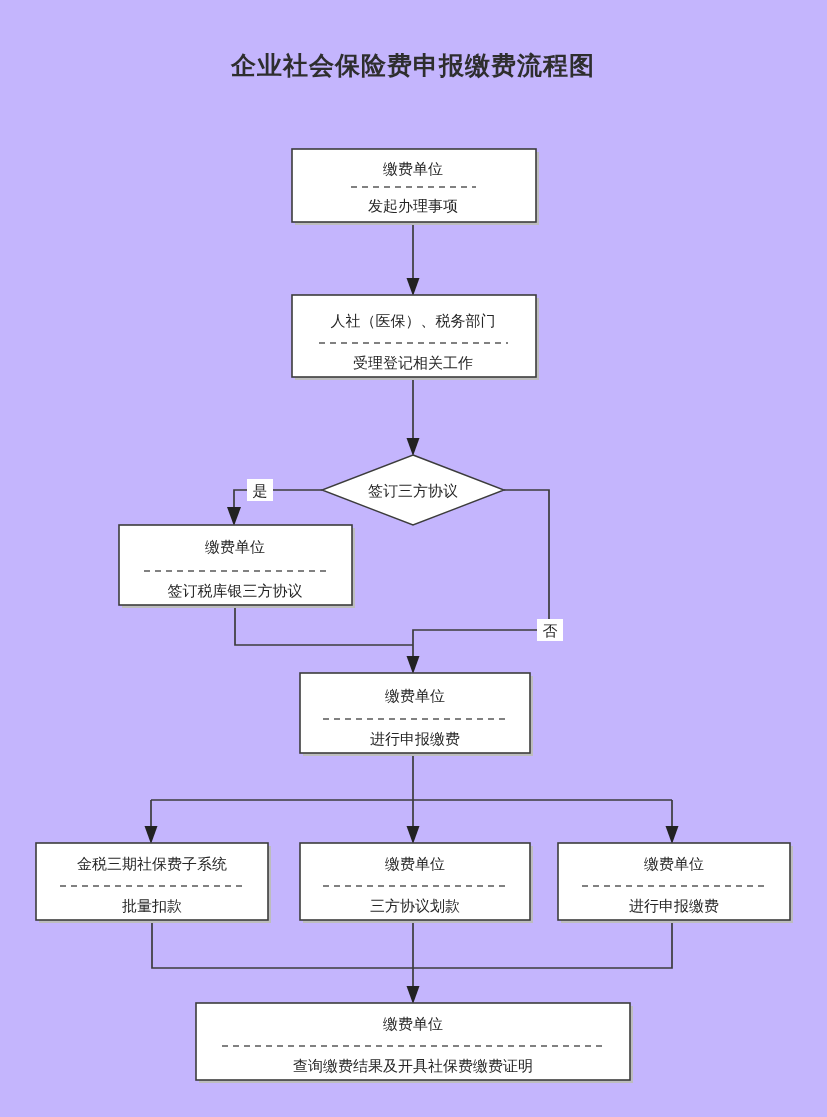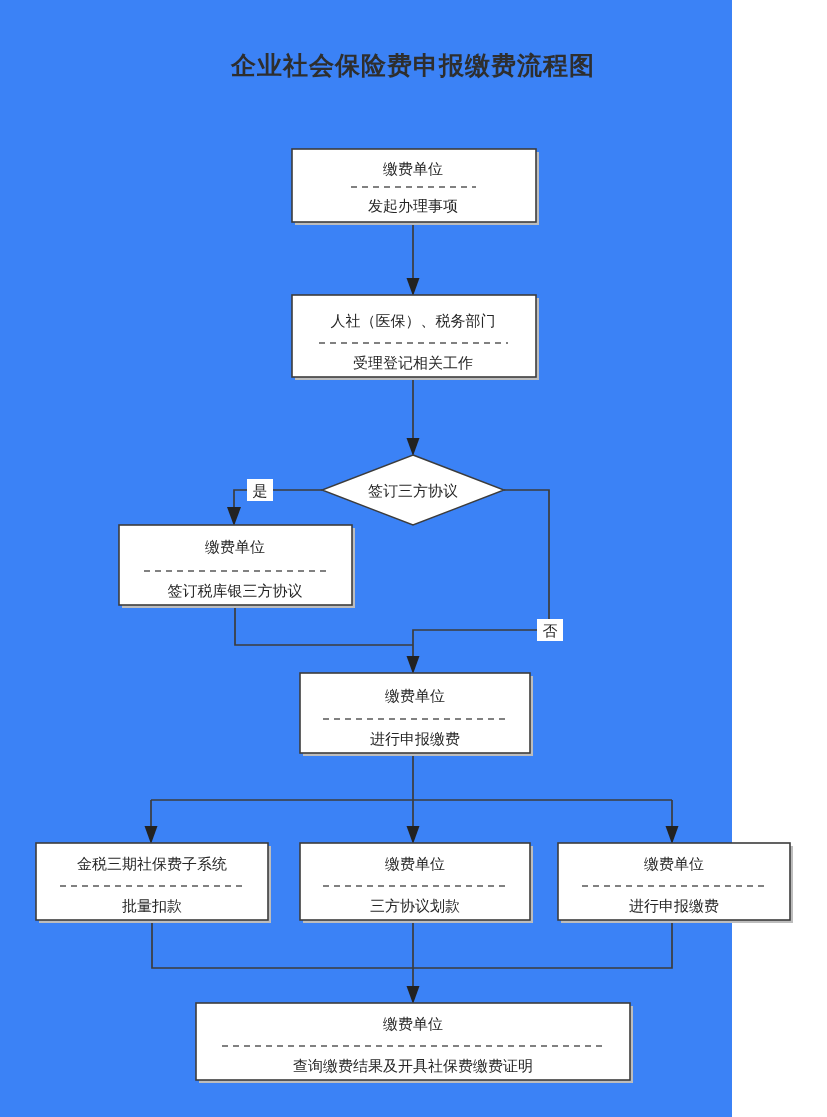--- a/index.html
+++ b/index.html
@@ -10,23 +10,23 @@
   }
   body {
     width: 827px;
     height: 1117px;
     overflow: hidden;
     font-family: "DejaVu Sans", "Liberation Sans", sans-serif;
     color: #1d1d1d;
   }
   #flow-root {
     position: relative;
-    width: 732px;
+    width: 827px;
     height: 1117px;
-    background: #3b82f6;
+    background: #c4b5fd;
   }
   svg#flow-svg {
     position: absolute;
     left: 0;
     top: 0;
     width: 827px;
     height: 1117px;
     display: block;
   }
   .chart-title {

